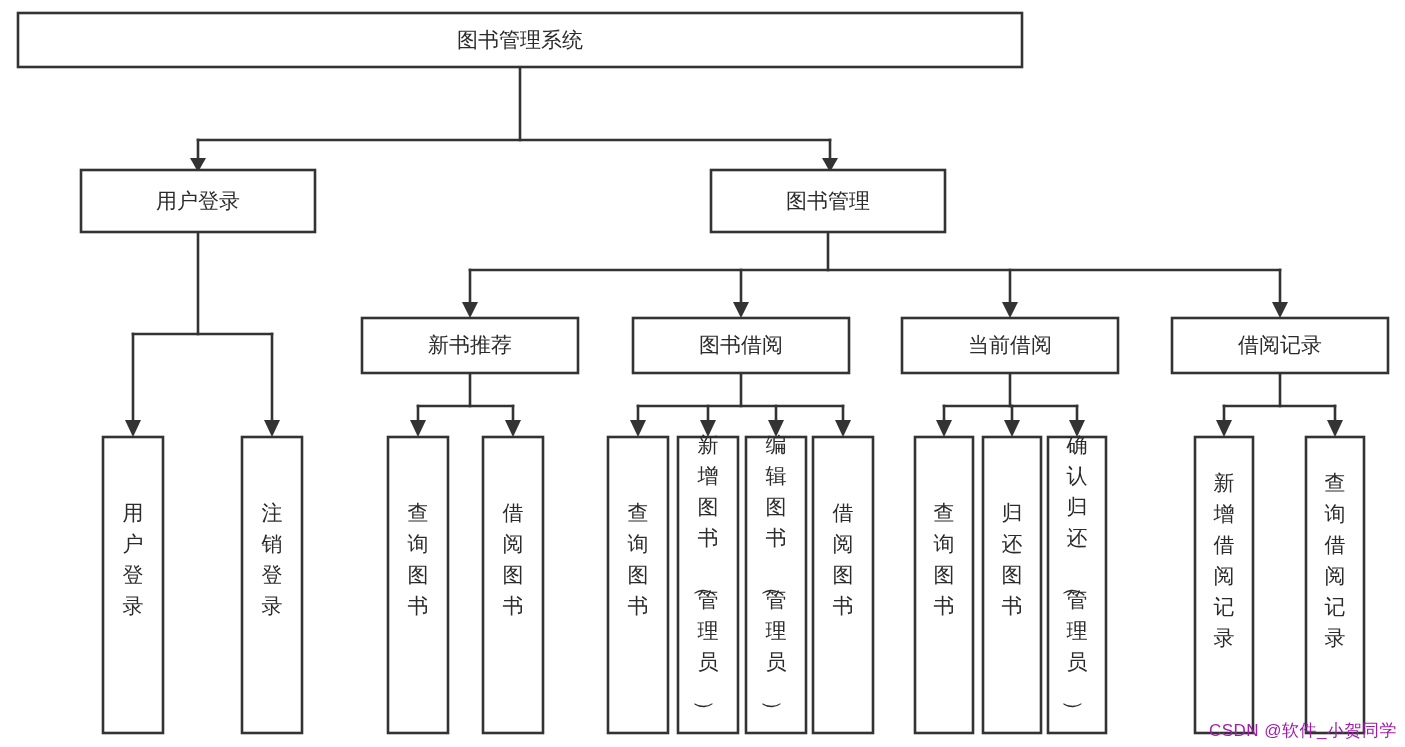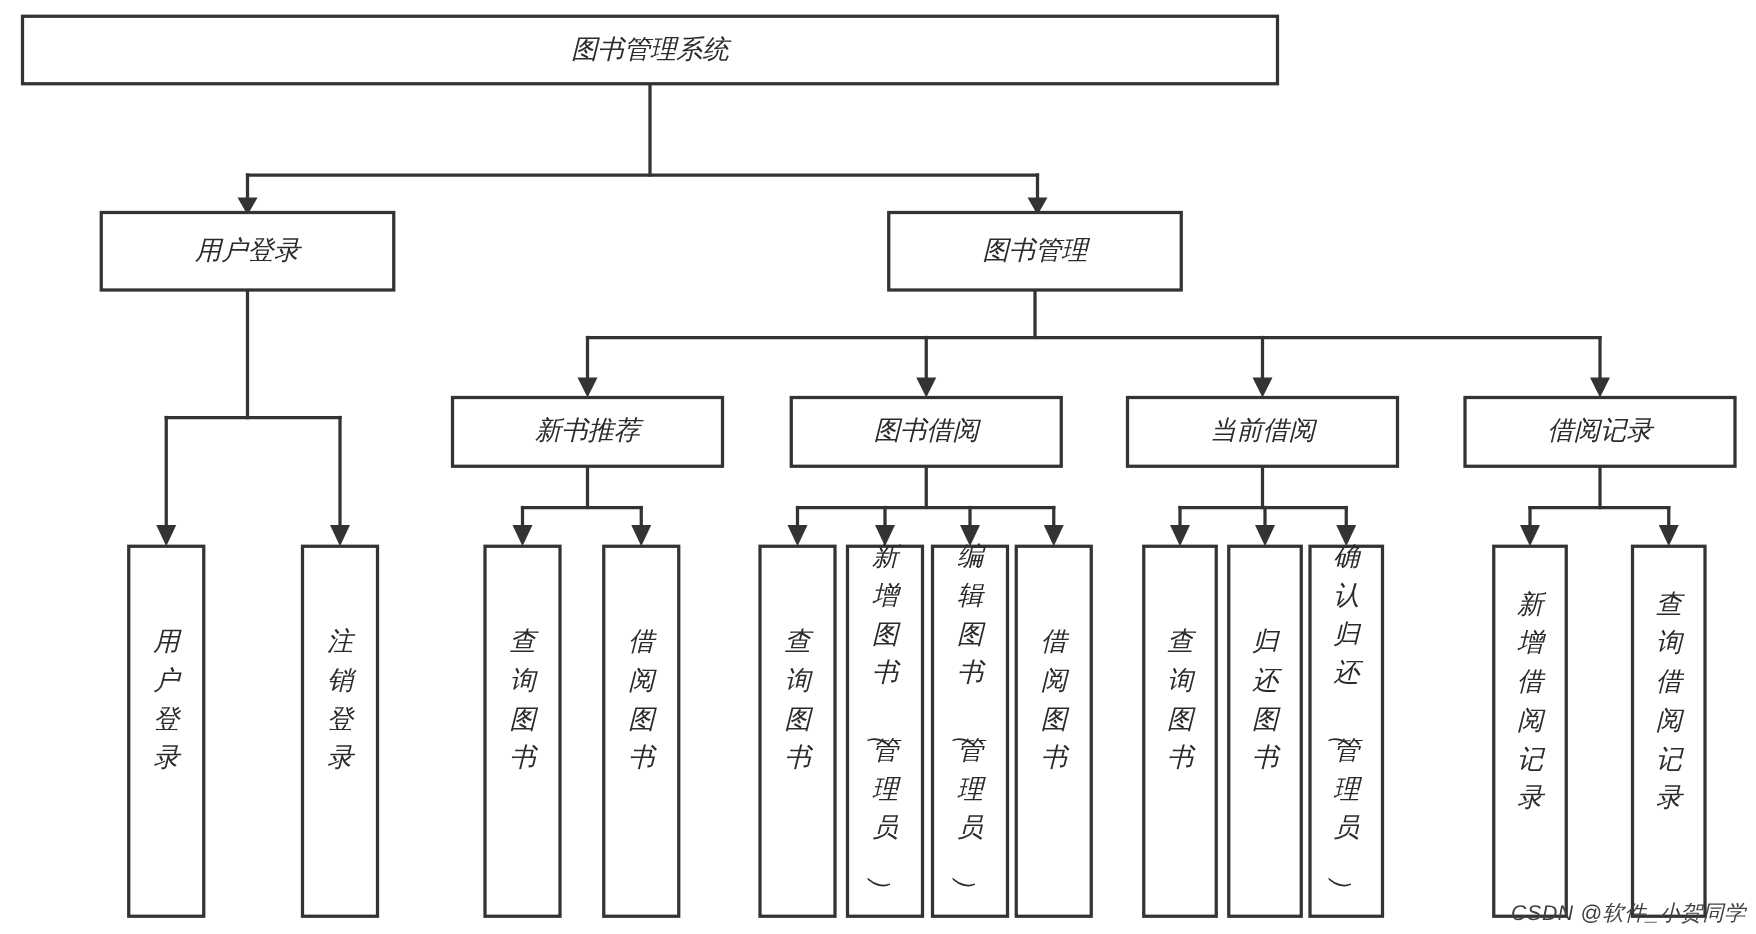--- a/index.html
+++ b/index.html
@@ -10,21 +10,20 @@
   body {
     width: 1405px;
     height: 747px;
     font-family: "Liberation Sans", "DejaVu Sans", sans-serif;
     overflow: hidden;
   }
   #diagram-root {
     position: relative;
     width: 1405px;
     height: 747px;
-    font-style: italic;
   }
   svg.diagram-canvas {
     position: absolute;
     top: 0;
     left: 0;
     width: 1405px;
     height: 747px;
   }
   .node-box {
     fill: #ffffff;
@@ -53,21 +52,21 @@
     font-size: 21px;
     fill: #2b2b2b;
     text-anchor: middle;
   }
   .watermark {
     position: absolute;
     right: 8px;
     bottom: 5px;
     font-family: "Liberation Sans", "DejaVu Sans", sans-serif;
     font-size: 17px;
-    color: #404040;
+    color: #a21caf;
     letter-spacing: 0.5px;
     white-space: nowrap;
     user-select: none;
   }
 </style>
 </head>
 <body>
 
 <div id="diagram-root">
 

